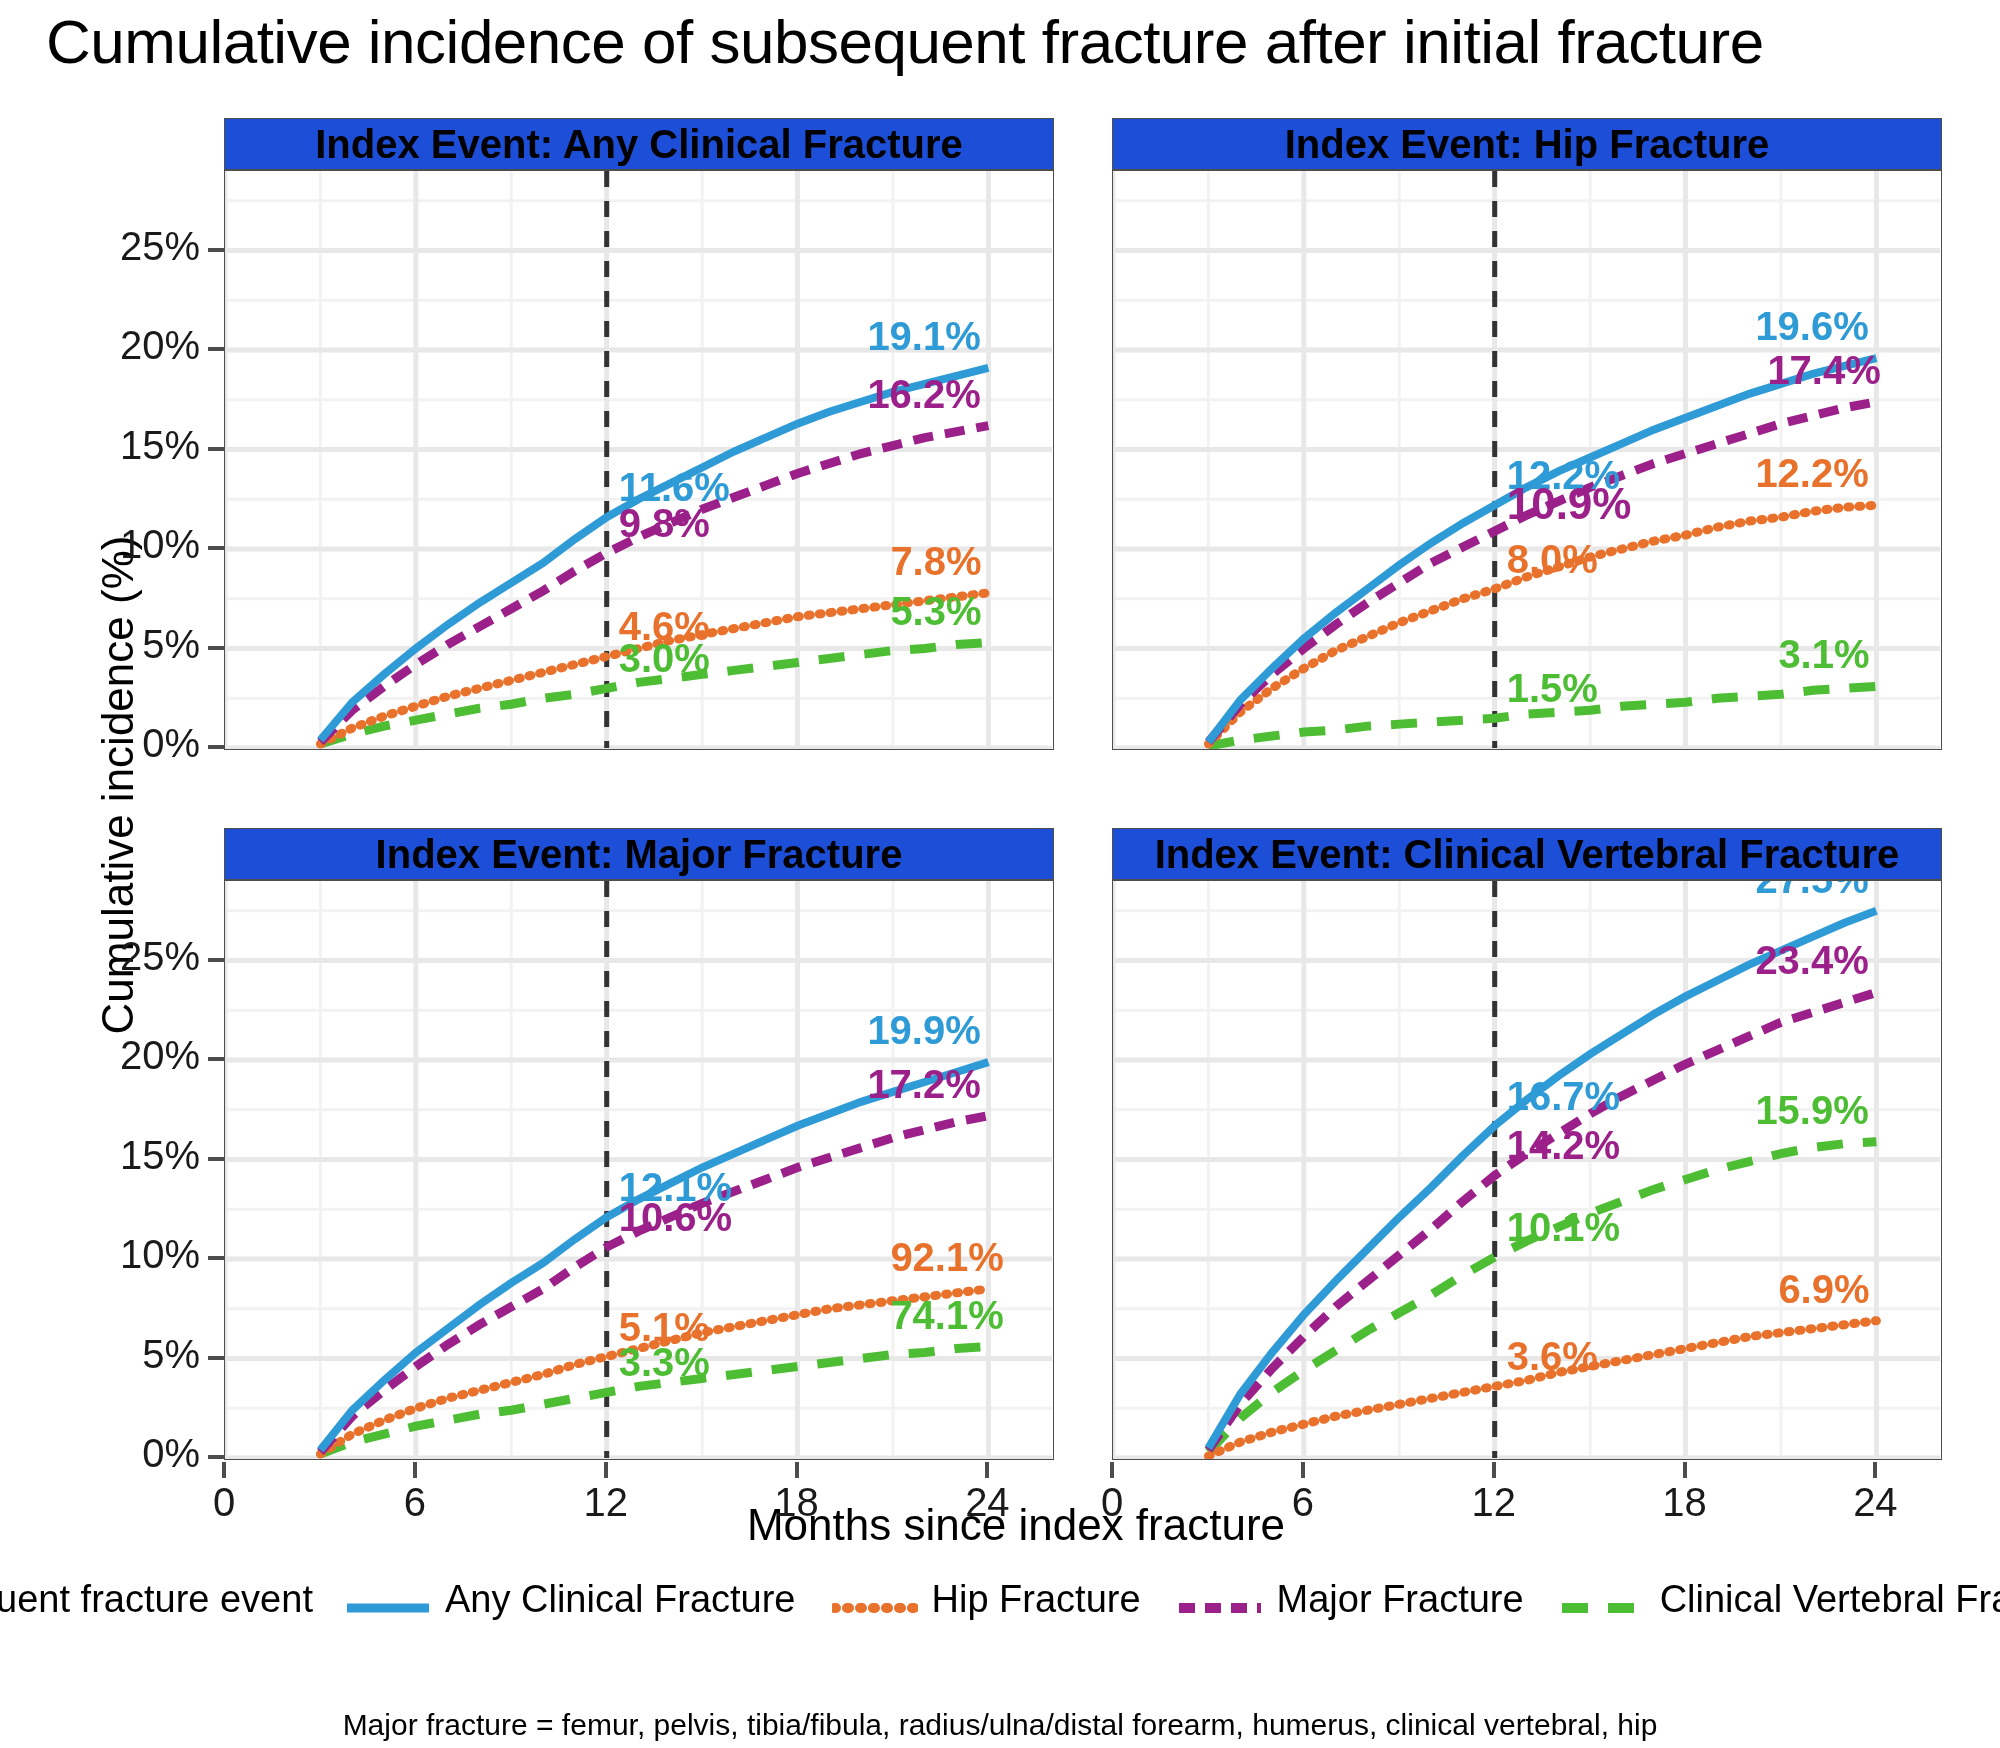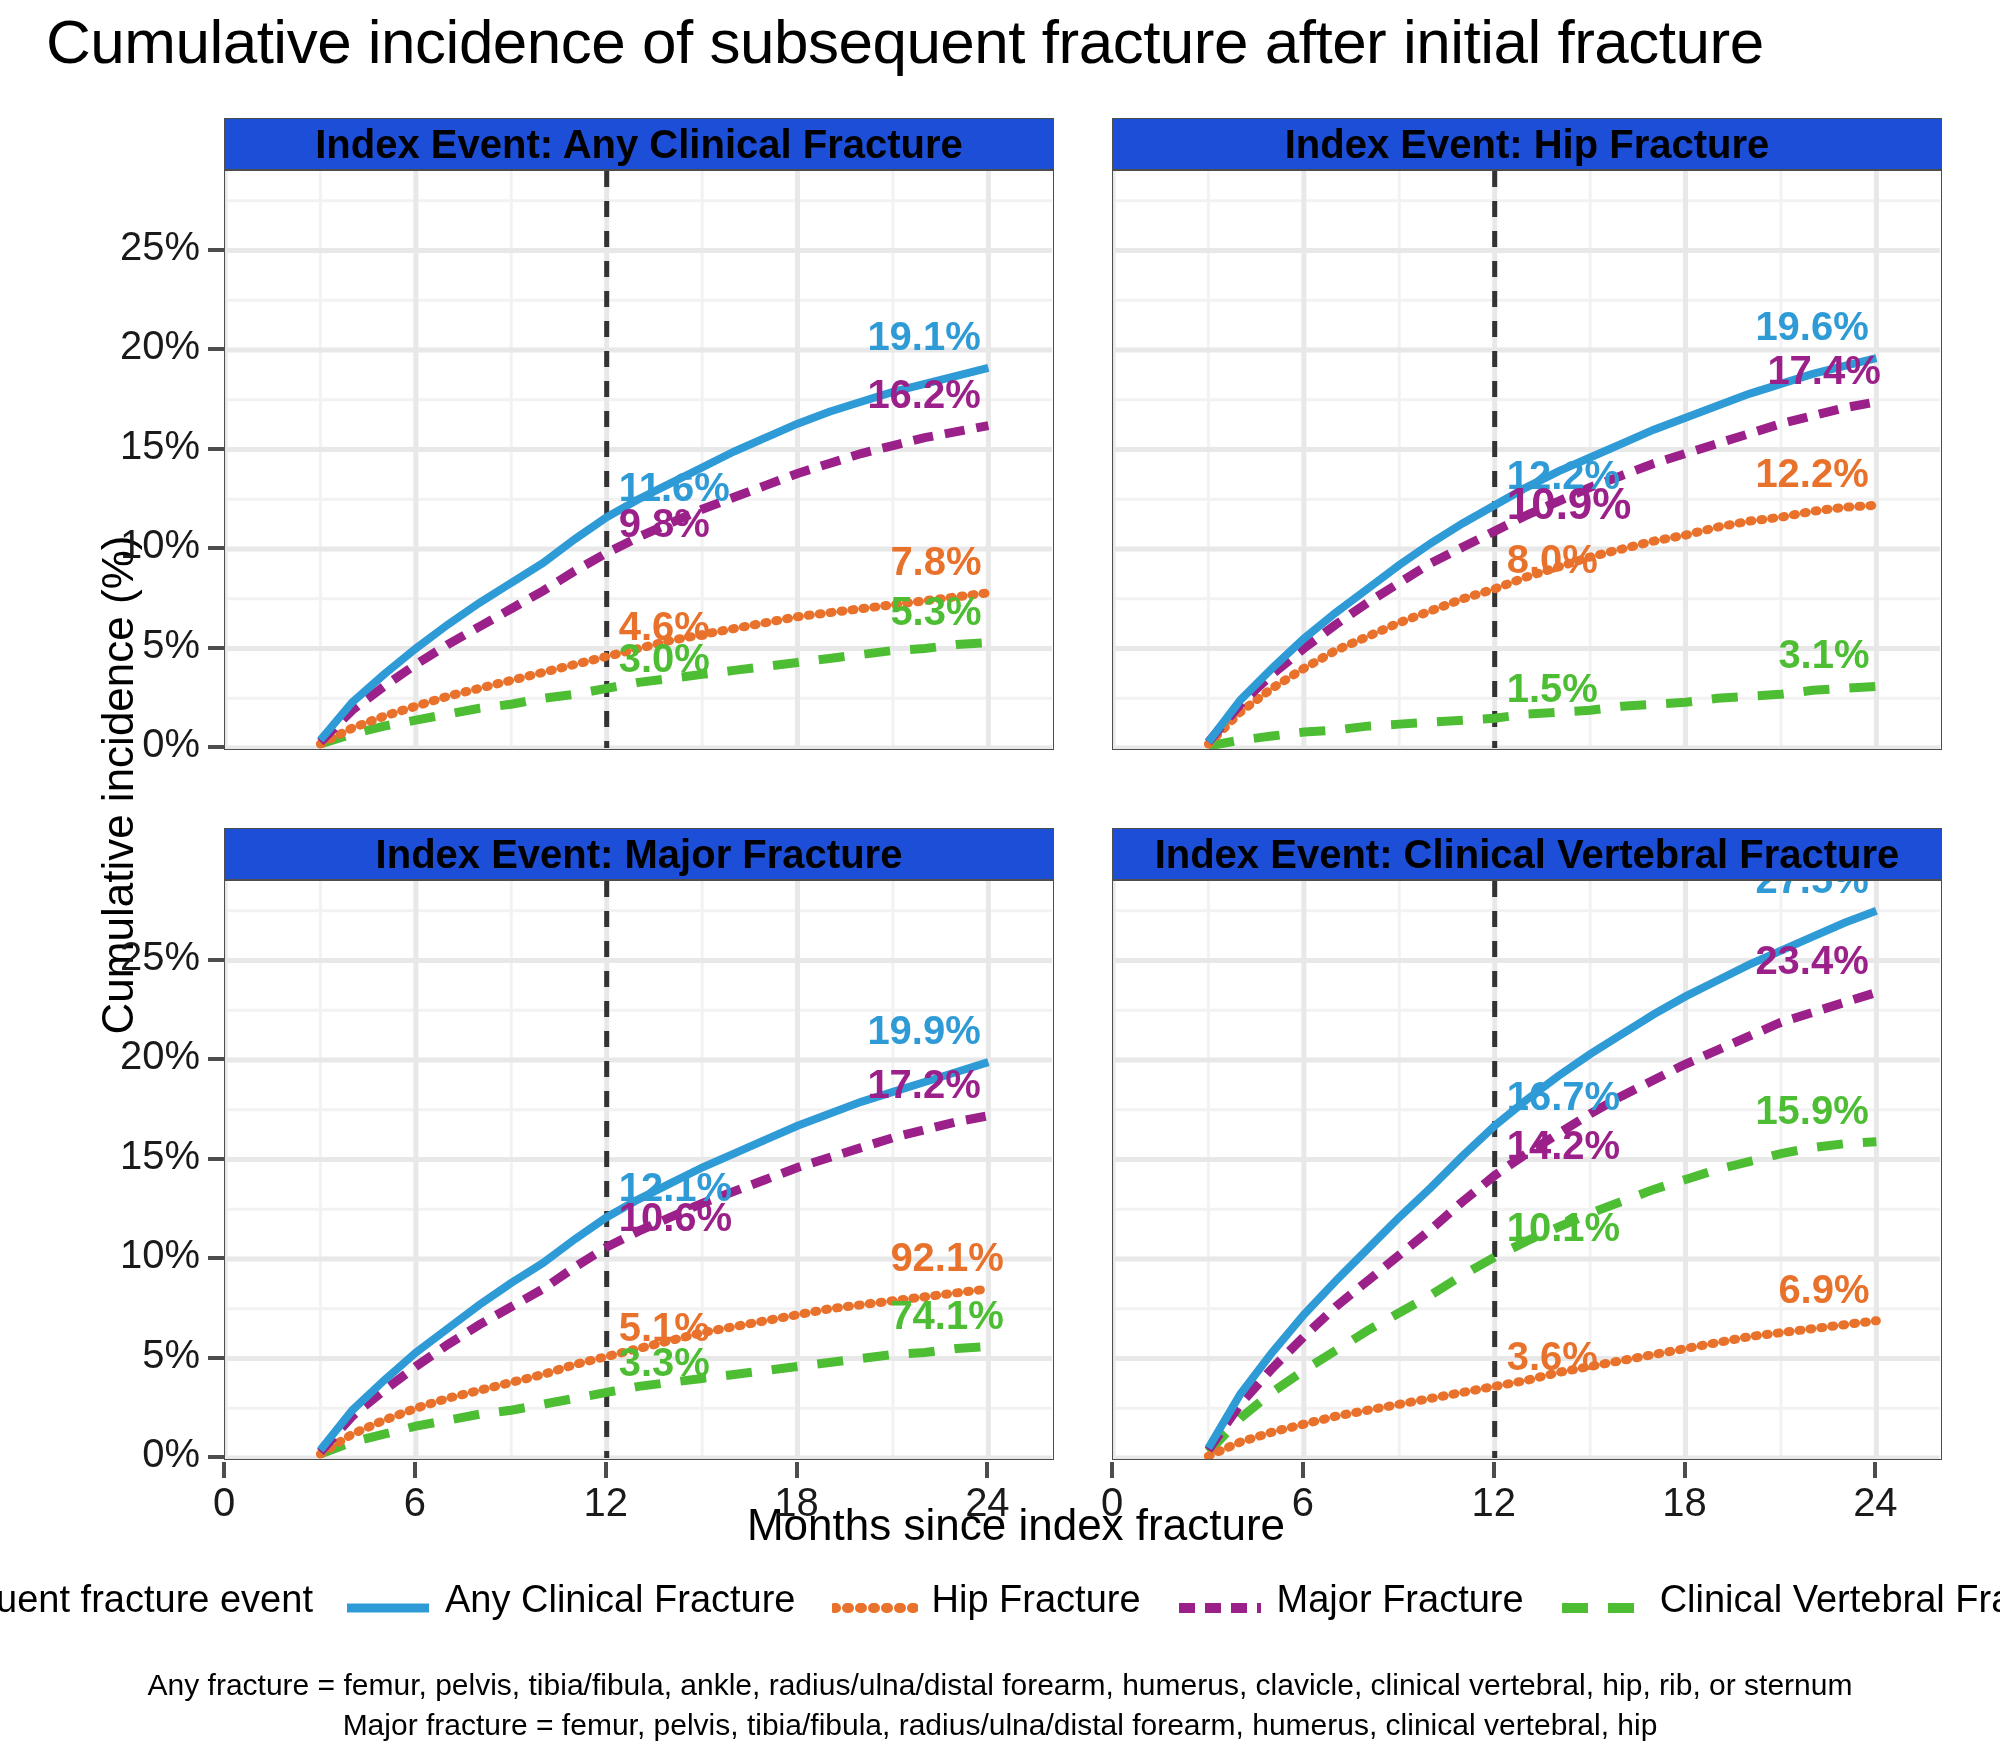--- a/index.html
+++ b/index.html
@@ -269,21 +269,20 @@
         <span class="legend-label">Major Fracture</span>
       </div>
       <div class="legend-item">
         <span class="legend-key"><svg width="86" height="26">
             <line x1="2" y1="13" x2="84" y2="13" stroke="#4dbd33" stroke-width="10" stroke-dasharray="26,20"></line>
           </svg></span>
         <span class="legend-label">Clinical Vertebral Fracture</span>
       </div>
     </div>
 
-  <div class="foot foot1">Any fracture = femur, pelvis, tibia/fibula, ankle, radius/ulna/distal forearm, humerus, clavicle, clinical vertebral, hip, rib, or sternum</div>
   <div class="foot foot2">Major fracture = femur, pelvis, tibia/fibula, radius/ulna/distal forearm, humerus, clinical vertebral, hip</div>
 
 <div class="ytick" style="left: 4px; width: 196px; top: 721px;">0%</div>
     <div class="tickmark" style="left: 208px; top: 745px; width: 16px; height: 4px;"></div>
     <div class="ytick" style="left: 4px; width: 196px; top: 621.517px;">5%</div>
     <div class="tickmark" style="left: 208px; top: 645.517px; width: 16px; height: 4px;"></div>
     <div class="ytick" style="left: 4px; width: 196px; top: 522.034px;">10%</div>
     <div class="tickmark" style="left: 208px; top: 546.034px; width: 16px; height: 4px;"></div>
     <div class="ytick" style="left: 4px; width: 196px; top: 422.552px;">15%</div>
     <div class="tickmark" style="left: 208px; top: 446.552px; width: 16px; height: 4px;"></div>

